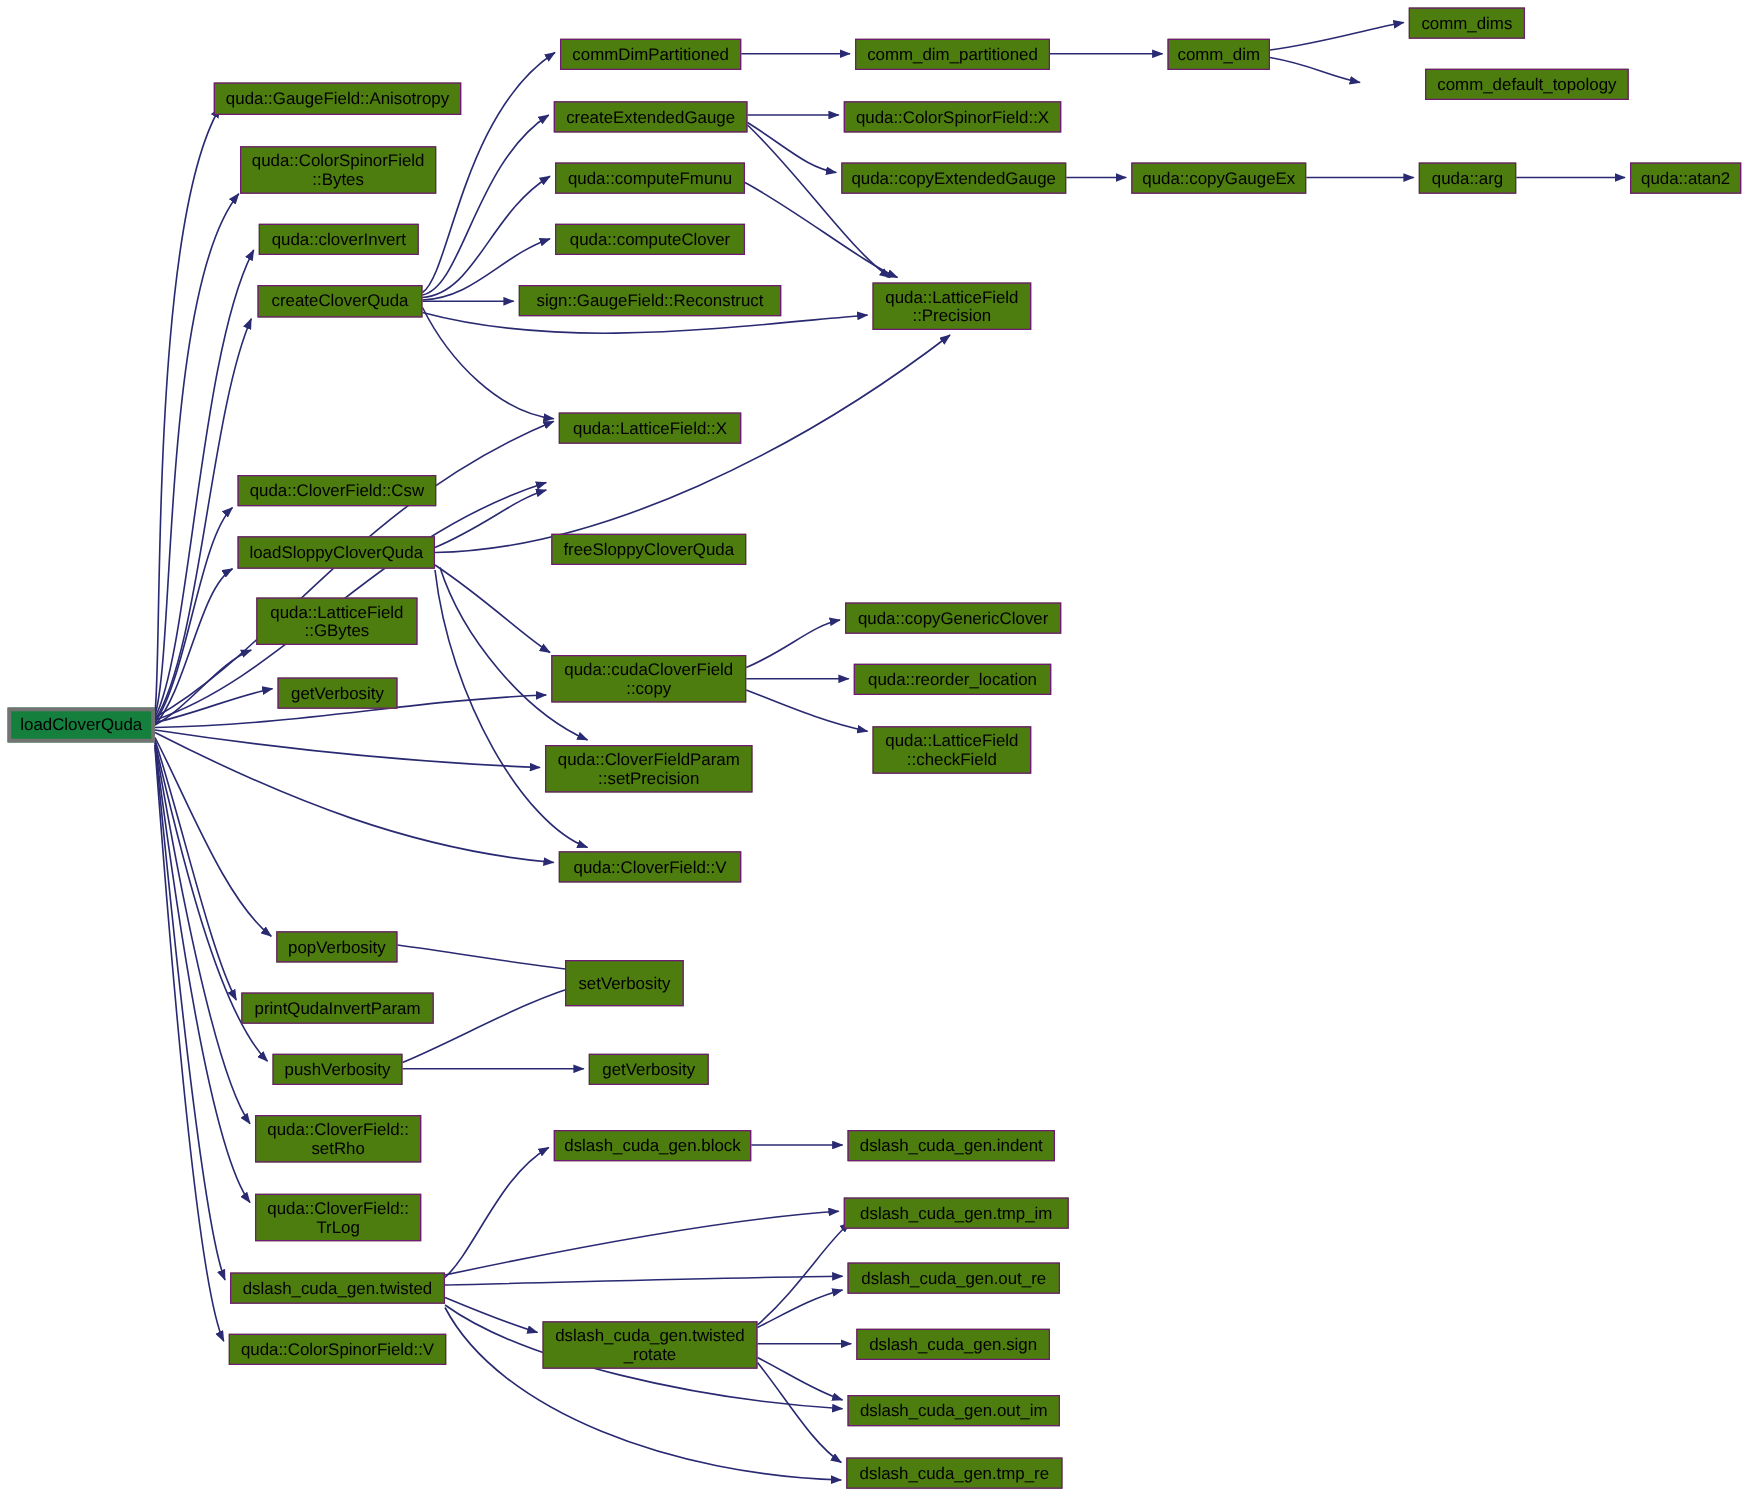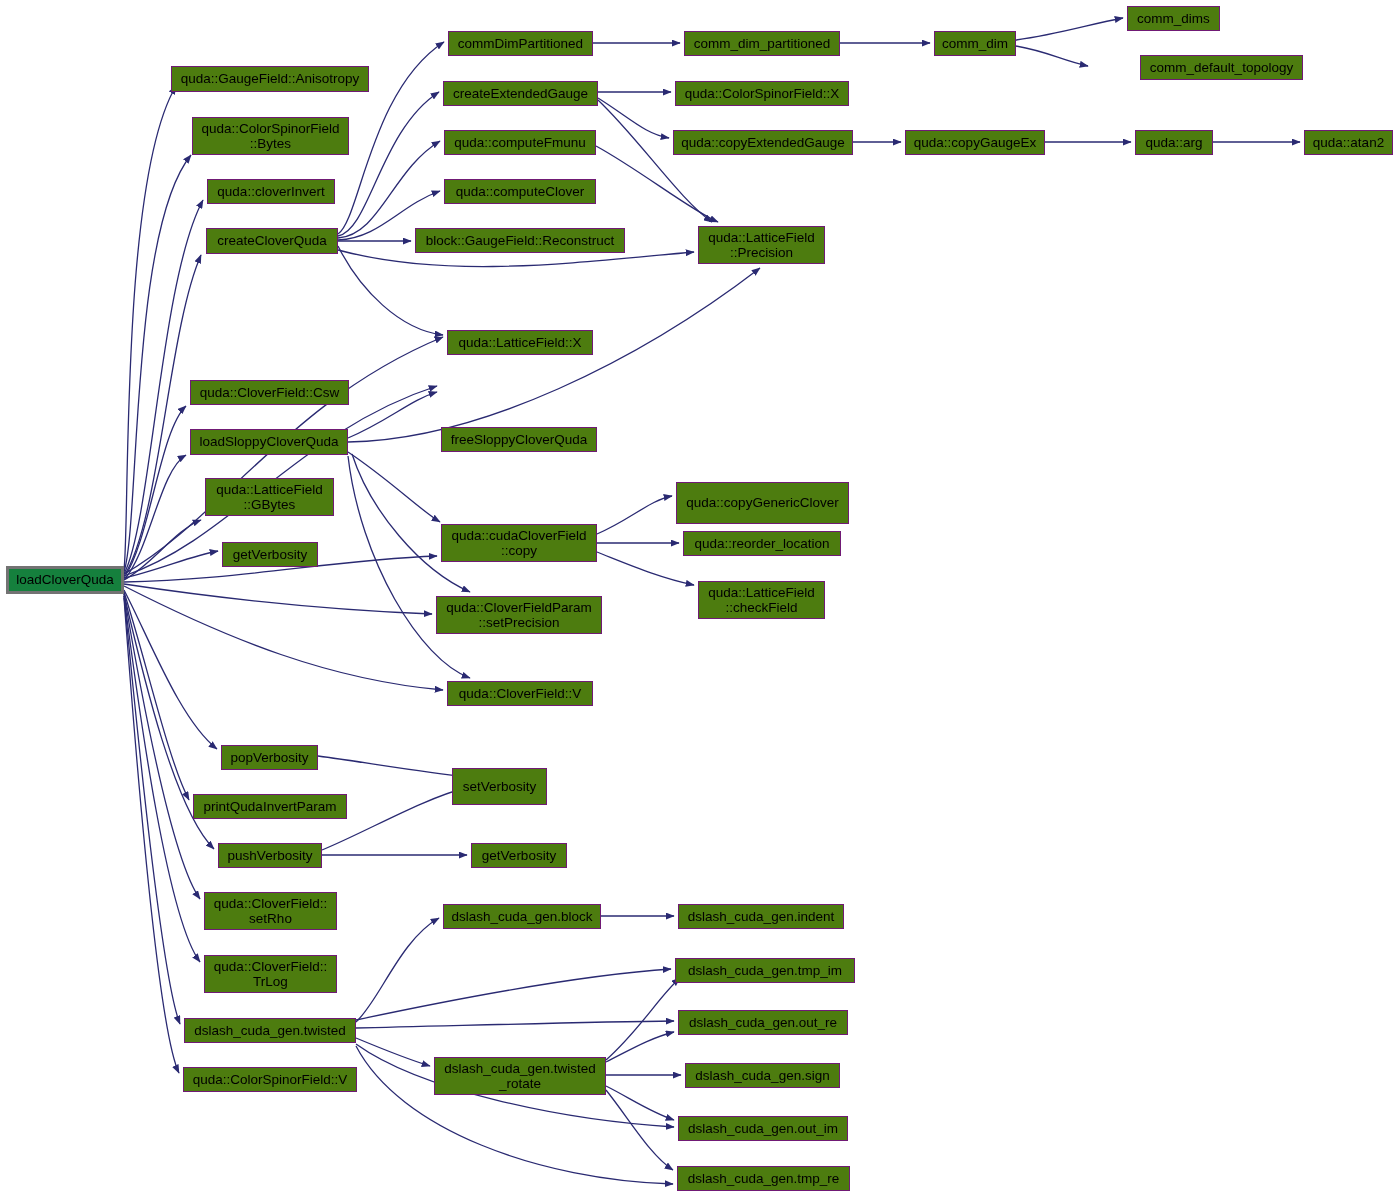--- a/index.html
+++ b/index.html
@@ -104,39 +104,39 @@
       <div class="node" style="left: 204px; top: 892px; width: 133px; height: 38px;">quda::CloverField::
 setRho</div>
       <div class="node" style="left: 204px; top: 955px; width: 133px; height: 38px;">quda::CloverField::
 TrLog</div>
       <div class="node" style="left: 184px; top: 1018px; width: 172px; height: 25px;">dslash_cuda_gen.twisted</div>
       <div class="node" style="left: 183px; top: 1067px; width: 174px; height: 25px;">quda::ColorSpinorField::V</div>
       <div class="node" style="left: 448px; top: 31px; width: 145px; height: 25px;">commDimPartitioned</div>
       <div class="node" style="left: 443px; top: 81px; width: 155px; height: 25px;">createExtendedGauge</div>
       <div class="node" style="left: 444px; top: 130px; width: 152px; height: 25px;">quda::computeFmunu</div>
       <div class="node" style="left: 444px; top: 179px; width: 152px; height: 25px;">quda::computeClover</div>
-      <div class="node" style="left: 415px; top: 228px; width: 210px; height: 25px;">block::GaugeField::Reconstruct</div>
+      <div class="node" style="left: 415px; top: 228px; width: 210px; height: 25px;">sign::GaugeField::Reconstruct</div>
       <div class="node" style="left: 447px; top: 330px; width: 146px; height: 25px;">quda::LatticeField::X</div>
       <div class="node" style="left: 441px; top: 379px; width: 156px; height: 25px; margin-top: 48px;">freeSloppyCloverQuda</div>
       <div class="node" style="left: 441px; top: 524px; width: 156px; height: 38px;">quda::cudaCloverField
 ::copy</div>
       <div class="node" style="left: 436px; top: 596px; width: 166px; height: 38px;">quda::CloverFieldParam
 ::setPrecision</div>
       <div class="node" style="left: 447px; top: 681px; width: 146px; height: 25px;">quda::CloverField::V</div>
       <div class="node" style="left: 452px; top: 768px; width: 95px; height: 37px;">setVerbosity</div>
       <div class="node" style="left: 471px; top: 843px; width: 96px; height: 25px;">getVerbosity</div>
       <div class="node" style="left: 443px; top: 904px; width: 158px; height: 25px;">dslash_cuda_gen.block</div>
       <div class="node" style="left: 434px; top: 1057px; width: 172px; height: 38px;">dslash_cuda_gen.twisted
 _rotate</div>
       <div class="node" style="left: 684px; top: 31px; width: 156px; height: 25px;">comm_dim_partitioned</div>
       <div class="node" style="left: 675px; top: 81px; width: 174px; height: 25px;">quda::ColorSpinorField::X</div>
       <div class="node" style="left: 673px; top: 130px; width: 180px; height: 25px;">quda::copyExtendedGauge</div>
       <div class="node" style="left: 698px; top: 226px; width: 127px; height: 38px;">quda::LatticeField
 ::Precision</div>
-      <div class="node" style="left: 676px; top: 482px; width: 173px; height: 42px;">quda::copyGenericClover</div>
+      <div class="node" style="left: 676px; top: 482px; width: 173px; height: 25px;">quda::copyGenericClover</div>
       <div class="node" style="left: 683px; top: 531px; width: 158px; height: 25px;">quda::reorder_location</div>
       <div class="node" style="left: 698px; top: 581px; width: 127px; height: 38px;">quda::LatticeField
 ::checkField</div>
       <div class="node" style="left: 678px; top: 904px; width: 166px; height: 25px;">dslash_cuda_gen.indent</div>
       <div class="node" style="left: 675px; top: 958px; width: 180px; height: 25px;">dslash_cuda_gen.tmp_im</div>
       <div class="node" style="left: 678px; top: 1010px; width: 170px; height: 25px;">dslash_cuda_gen.out_re</div>
       <div class="node" style="left: 685px; top: 1063px; width: 155px; height: 25px;">dslash_cuda_gen.sign</div>
       <div class="node" style="left: 678px; top: 1116px; width: 170px; height: 25px;">dslash_cuda_gen.out_im</div>
       <div class="node" style="left: 677px; top: 1166px; width: 173px; height: 25px;">dslash_cuda_gen.tmp_re</div>
       <div class="node" style="left: 934px; top: 31px; width: 82px; height: 25px;">comm_dim</div>

